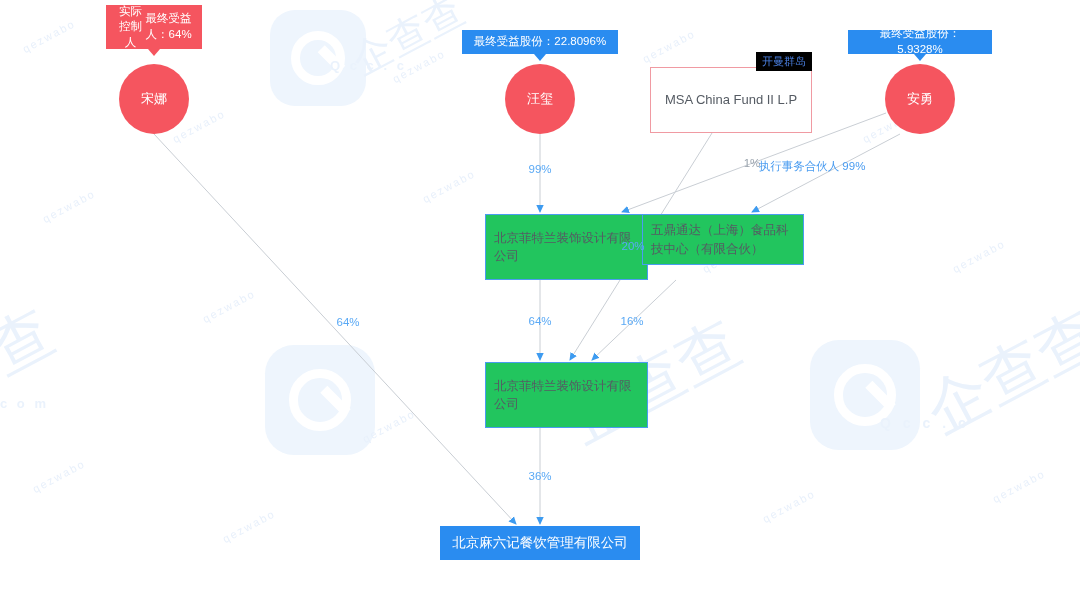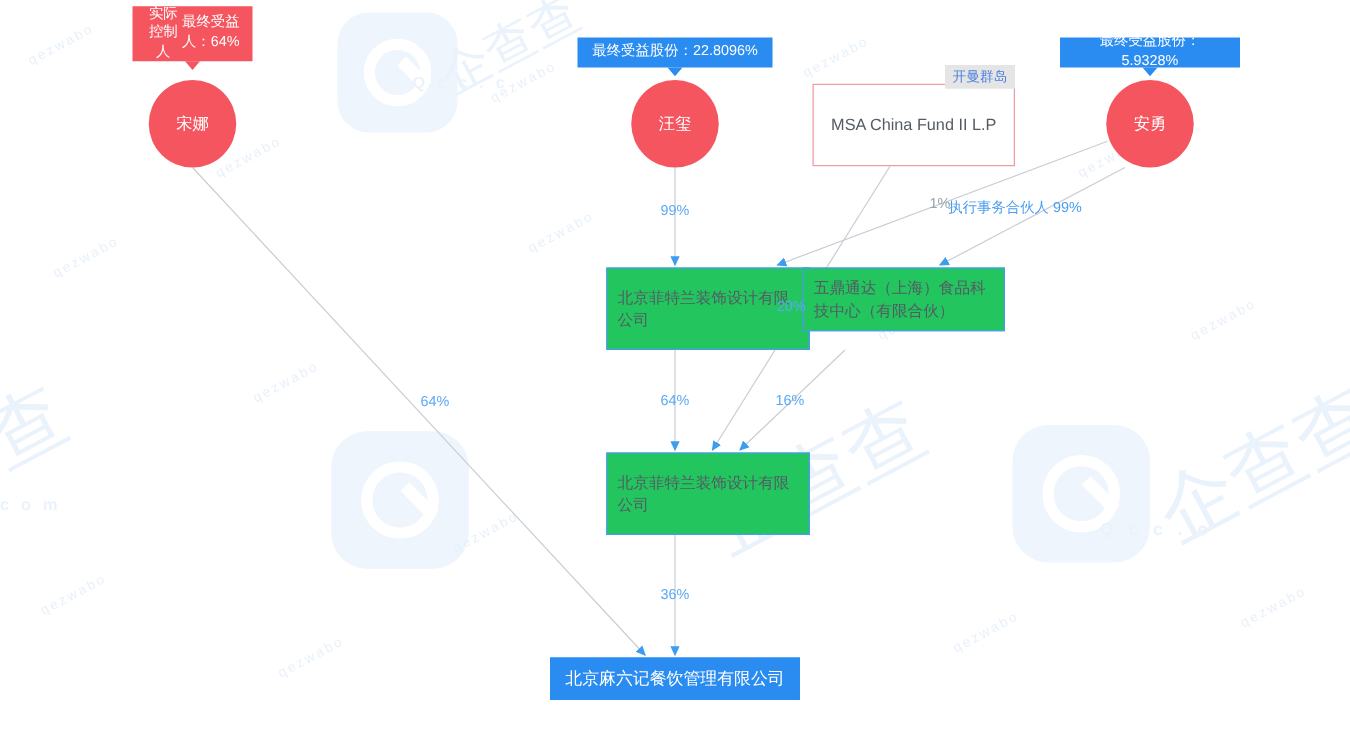--- a/index.html
+++ b/index.html
@@ -144,21 +144,21 @@
     position: absolute;
     width: 0; height: 0;
     border-left: 6px solid transparent;
     border-right: 6px solid transparent;
   }
   .tail-blue { border-top: 7px solid #2a8cf0; }
   .tail-red  { border-top: 7px solid #f5555f; }
   .region-tag {
     position: absolute;
     box-sizing: border-box;
-    background: #e5e5e5;
+    background: #000000;
     color: #4a7fe0;
     font-size: 11px;
     padding: 2px 6px;
     white-space: nowrap;
   }
   .edge-label {
     position: absolute;
     color: #5aa9f5;
     font-size: 11.5px;
     white-space: nowrap;

